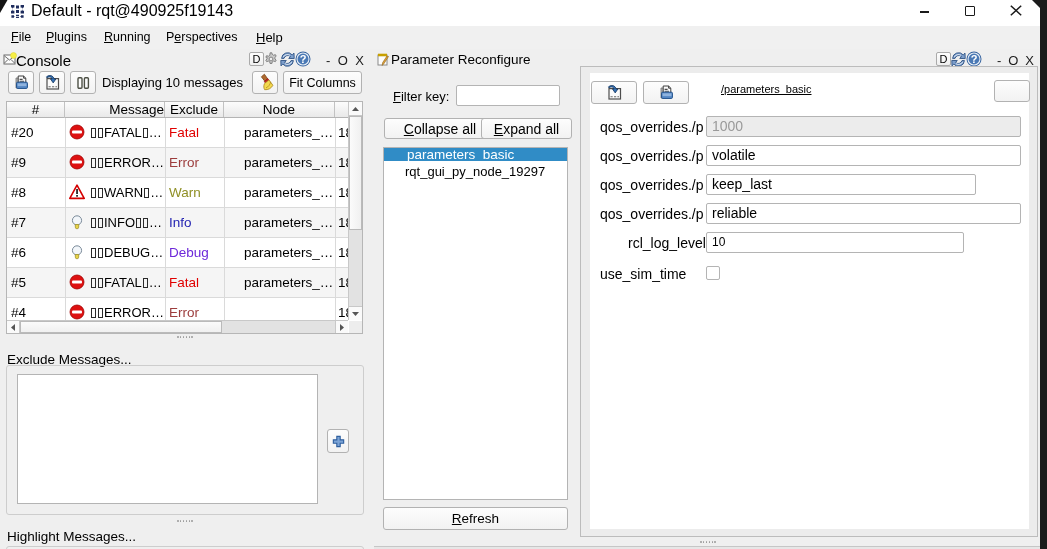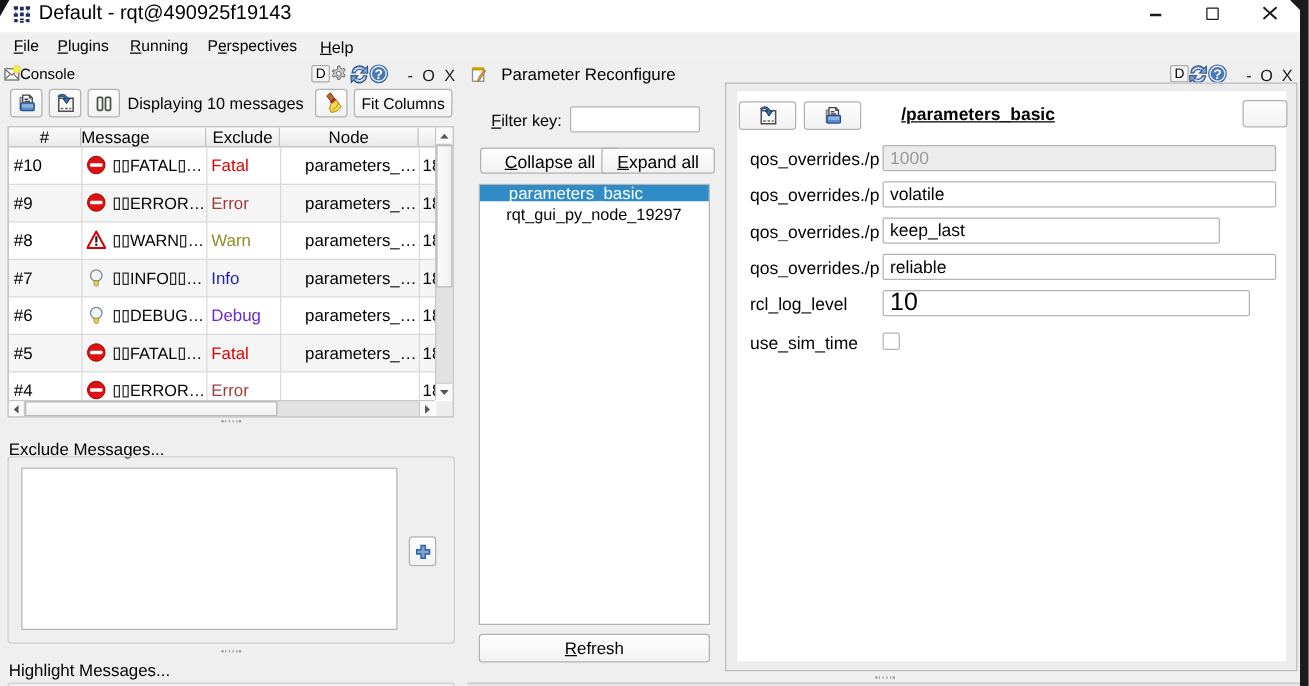--- a/index.html
+++ b/index.html
@@ -46,21 +46,21 @@
 <div class="a" style="left:104px;top:30px;font-size:12.5px"><u>R</u>unning</div>
 <div class="a" style="left:166px;top:30px;font-size:12.5px">P<u>e</u>rspectives</div>
 <div class="a" style="left:256px;top:30px;font-size:13px"><u>H</u>elp</div>
 
 <svg class="a" style="left:3px;top:52px" width="14" height="14" viewBox="0 0 14 14">
 <rect x="1" y="3" width="11" height="9" fill="#fcfcfc" stroke="#6a6a6a"></rect>
 <path d="M1.5 4 L6.5 8 L11.5 4" fill="none" stroke="#6a6a6a"></path>
 <path d="M1.5 11 L5 7.5 M11.5 11 L8 7.5" fill="none" stroke="#6a6a6a"></path>
 <circle cx="10.5" cy="3.5" r="3" fill="#f7ef46" stroke="#d7cf30" stroke-width=".5"></circle>
 </svg>
-<div class="a" style="left:16px;top:51.5px;font-size:12px">Console</div>
+<div class="a" style="left:16px;top:51.5px;font-size:15px">Console</div>
 <div class="a tb" style="left:249px;top:52px;width:15px;height:14px;background:linear-gradient(#fdfdfd,#efefef);border:1px solid #aaa;border-radius:2px;font-size:11px">D</div>
 <svg class="a" style="left:264px;top:52px" width="14" height="14" viewBox="0 0 14 14">
     <path d="M6.1.8 h1.8 l.3 1.6 a4.7 4.7 0 0 1 1.5.9 l1.6-.7 .9 1.6 -1.3 1.1 a4.7 4.7 0 0 1 0 1.7 l1.3 1.1 -.9 1.6 -1.6-.7 a4.7 4.7 0 0 1-1.5.9 l-.3 1.6 h-1.8 l-.3-1.6 a4.7 4.7 0 0 1-1.5-.9 l-1.6.7 -.9-1.6 1.3-1.1 a4.7 4.7 0 0 1 0-1.7 L1.8 5.2 l.9-1.6 1.6.7 a4.7 4.7 0 0 1 1.5-.9 z" fill="#c9c9c9" stroke="#6f6f6f" stroke-width=".8"></path>
     <circle cx="7" cy="7" r="1.9" fill="#efefef" stroke="#6f6f6f" stroke-width=".8"></circle>
   </svg>
 <svg class="a" style="left:279px;top:51px" width="17" height="17" viewBox="0 0 17 17">
 <path d="M2.6 7.4 A6 6 0 0 1 13.2 3.9 L15 2.1 15.2 7.6 9.7 7.4 11.5 5.6 A3.9 3.9 0 0 0 5 7.4 z" fill="#7e9fcc" stroke="#2d5183" stroke-width=".9"></path>
 <path d="M14.4 9.6 A6 6 0 0 1 3.8 13.1 L2 14.9 1.8 9.4 7.3 9.6 5.5 11.4 A3.9 3.9 0 0 0 12 9.6 z" fill="#7e9fcc" stroke="#2d5183" stroke-width=".9"></path>
 <path d="M4.2 6.2 A4.8 4.8 0 0 1 11 4.3" fill="none" stroke="#dfe9f5" stroke-width="1"></path>
 <path d="M12.8 10.8 A4.8 4.8 0 0 1 6 12.7" fill="none" stroke="#dfe9f5" stroke-width="1"></path>
@@ -111,28 +111,28 @@
         <path d="M4.4 8.9 c.4 2.6 2 4.8 4.6 6" fill="none" stroke="#a8831a" stroke-width=".7"></path>
       </g>
     </svg>
 </div>
 <div class="a btn tb" style="left:283px;top:71px;width:79px;height:23px;font-size:12.5px">Fit Columns</div>
 
 <div class="a" style="left:6px;top:101px;width:357px;height:233px;border:1px solid #b6b6b6;background:#fff;overflow:hidden;font-size:13.5px" id="tablebox">
 
   <div class="a" style="left:0;top:0;width:341px;height:16px;background:linear-gradient(#fcfcfc,#e9e9e9);border-bottom:1px solid #b4b4b4">
     <div class="a" style="left:0;top:0;width:58px;height:16px;border-right:1px solid #c2c2c2;text-align:center;line-height:16px">#</div>
-    <div class="a" style="left:58px;top:0;width:100px;height:15px;border-right:1px solid #c2c2c2;text-align:left;line-height:15px">Message</div>
+    <div class="a" style="left:58px;top:0;width:100px;height:15px;border-right:1px solid #c2c2c2;text-align:right;line-height:15px">Message</div>
     <div class="a" style="left:158px;top:0;width:59px;height:15px;border-right:1px solid #c2c2c2;text-align:center;line-height:15px">Exclude</div>
     <div class="a" style="left:217px;top:0;width:111px;height:15px;border-right:1px solid #c2c2c2;text-align:center;line-height:15px">Node</div>
   </div>
 
   <div class="a rowgrid" style="left:0;top:16px;width:341px;height:202px;overflow:hidden" id="rows">
     <div class="row" style="top:0">
-        <span class="c1">#10</span>
+        <span class="c1">#20</span>
         <span class="ic"><svg width="16" height="16" viewBox="0 0 16 16">
             <circle cx="8" cy="8" r="7" fill="#dd1111" stroke="#a20000" stroke-width=".8"></circle>
             <rect x="3" y="6.6" width="10" height="2.8" rx="1" fill="#fff"></rect>
           </svg></span>
         <span class="msg"><i class="tofu"></i><i class="tofu"></i>FATAL<i class="tofu"></i>…</span>
         <span class="sev" style="color:#e00000">Fatal</span>
         <span class="node">parameters_…</span>
         <span class="tim">18</span>
       </div>
     <div class="row alt" style="top:30px">
@@ -269,21 +269,21 @@
     <i></i>
   </div>
 <div class="a" style="left:7px;top:529px;font-size:13.5px">Highlight Messages...</div>
 <div class="a" style="left:6px;top:546px;width:358px;height:10px;border:1px solid #cdcdcd;border-radius:3px"></div>
 
 <svg class="a" style="left:376px;top:52px" width="15" height="15" viewBox="0 0 15 15">
 <rect x="2" y="3" width="9" height="10" fill="#fdfdfd" stroke="#8a8a8a"></rect>
 <path d="M2 3 h9" stroke="#c8a000" stroke-width="2.6"></path>
 <path d="M12.5 4.5 L8 11.5 l-1.8 2 l.4-2.8 l4.3-6.6 z" fill="#e2a33d" stroke="#8a6010" stroke-width=".6"></path>
 </svg>
-<div class="a" style="left:401px;top:51.5px;font-size:13.5px">Parameter Reconfigure</div>
+<div class="a" style="left:391px;top:51.5px;font-size:13.5px">Parameter Reconfigure</div>
 <div class="a tb" style="left:936px;top:52px;width:15px;height:14px;background:linear-gradient(#fdfdfd,#efefef);border:1px solid #aaa;border-radius:2px;font-size:11px">D</div>
 <svg class="a" style="left:950px;top:51px" width="17" height="17" viewBox="0 0 17 17">
 <path d="M2.6 7.4 A6 6 0 0 1 13.2 3.9 L15 2.1 15.2 7.6 9.7 7.4 11.5 5.6 A3.9 3.9 0 0 0 5 7.4 z" fill="#7e9fcc" stroke="#2d5183" stroke-width=".9"></path>
 <path d="M14.4 9.6 A6 6 0 0 1 3.8 13.1 L2 14.9 1.8 9.4 7.3 9.6 5.5 11.4 A3.9 3.9 0 0 0 12 9.6 z" fill="#7e9fcc" stroke="#2d5183" stroke-width=".9"></path>
 <path d="M4.2 6.2 A4.8 4.8 0 0 1 11 4.3" fill="none" stroke="#dfe9f5" stroke-width="1"></path>
 <path d="M12.8 10.8 A4.8 4.8 0 0 1 6 12.7" fill="none" stroke="#dfe9f5" stroke-width="1"></path>
 </svg>
 <svg class="a" style="left:966px;top:51px" width="16" height="16" viewBox="0 0 16 16">
 <circle cx="8" cy="8" r="7.5" fill="#33619e"></circle>
     <circle cx="8" cy="8" r="6" fill="#4a79b5" stroke="#e8eef6" stroke-width="1.1"></circle>
@@ -324,33 +324,33 @@
 <div class="a btn tb" style="left:643px;top:81px;width:46px;height:23px" id="b-open2">
 <svg width="17" height="17" viewBox="0 0 17 17">
       <path d="M3 4 h2.6 v10 H3 z" fill="#b9b9b9" stroke="#6e6e6e" stroke-width=".8"></path>
       <path d="M5.2 2 h5.4 l2.2 2.2 v6.4 H5.2 z" fill="#fbfbfb" stroke="#3f3f3f" stroke-width="1"></path>
       <path d="M10.6 2 v2.2 h2.2" fill="none" stroke="#3f3f3f" stroke-width="1"></path>
       <path d="M6.6 5.4 h3 M6.6 7.2 h4.4" stroke="#4a4a4a" stroke-width="1.1"></path>
       <rect x="3.6" y="8.2" width="10.8" height="6.2" rx="1" fill="#5b8cc8" stroke="#1d4e8a" stroke-width="1"></rect>
       <rect x="4.6" y="9.4" width="8.8" height="2.6" fill="#8fb3de"></rect>
     </svg>
 </div>
-<div class="a" style="left:721px;top:83px;font-size:14px;font-weight:bold;text-decoration:underline">/parameters_basic</div>
+<div class="a" style="left:721px;top:83px;font-size:11px;font-weight:normal;text-decoration:underline">/parameters_basic</div>
 <div class="a btn" style="left:994px;top:80px;width:36px;height:22px"></div>
 
 <div class="a" style="left:600px;top:119px;font-size:14px;width:104px;overflow:hidden;white-space:nowrap">qos_overrides./pa</div>
 <div class="a inp" style="left:706px;top:116px;width:315px;height:21px;background:#ececec;color:#9a9a9a;font-size:14px;line-height:19px;padding-left:5px">1000</div>
 <div class="a" style="left:600px;top:148px;font-size:14px;width:104px;overflow:hidden;white-space:nowrap">qos_overrides./pa</div>
 <div class="a inp" style="left:706px;top:145px;width:315px;height:21px;font-size:14px;line-height:19px;padding-left:5px">volatile</div>
 <div class="a" style="left:600px;top:177px;font-size:14px;width:104px;overflow:hidden;white-space:nowrap">qos_overrides./pa</div>
 <div class="a inp" style="left:706px;top:174px;width:270px;height:21px;font-size:14px;line-height:19px;padding-left:5px">keep_last</div>
 <div class="a" style="left:600px;top:206px;font-size:14px;width:104px;overflow:hidden;white-space:nowrap">qos_overrides./pa</div>
 <div class="a inp" style="left:706px;top:203px;width:315px;height:21px;font-size:14px;line-height:19px;padding-left:5px">reliable</div>
-<div class="a" style="left:600px;top:235px;font-size:14px">rcl_log_level</div>
-<div class="a inp" style="left:706px;top:232px;width:294px;height:21px;font-size:20px;line-height:19px;padding-left:5px">10</div>
+<div class="a" style="left:628px;top:235px;font-size:14px">rcl_log_level</div>
+<div class="a inp" style="left:706px;top:232px;width:258px;height:21px;font-size:12px;line-height:19px;padding-left:5px">10</div>
 <div class="a" style="left:600px;top:266px;font-size:14px">use_sim_time</div>
 <div class="a inp" style="left:706px;top:266px;width:14px;height:14px"></div>
 
 <div class="a dots" style="left:700px;top:541px">
     <i></i>
     <i></i>
     <i></i>
     <i></i>
     <i></i>
     <i></i>

